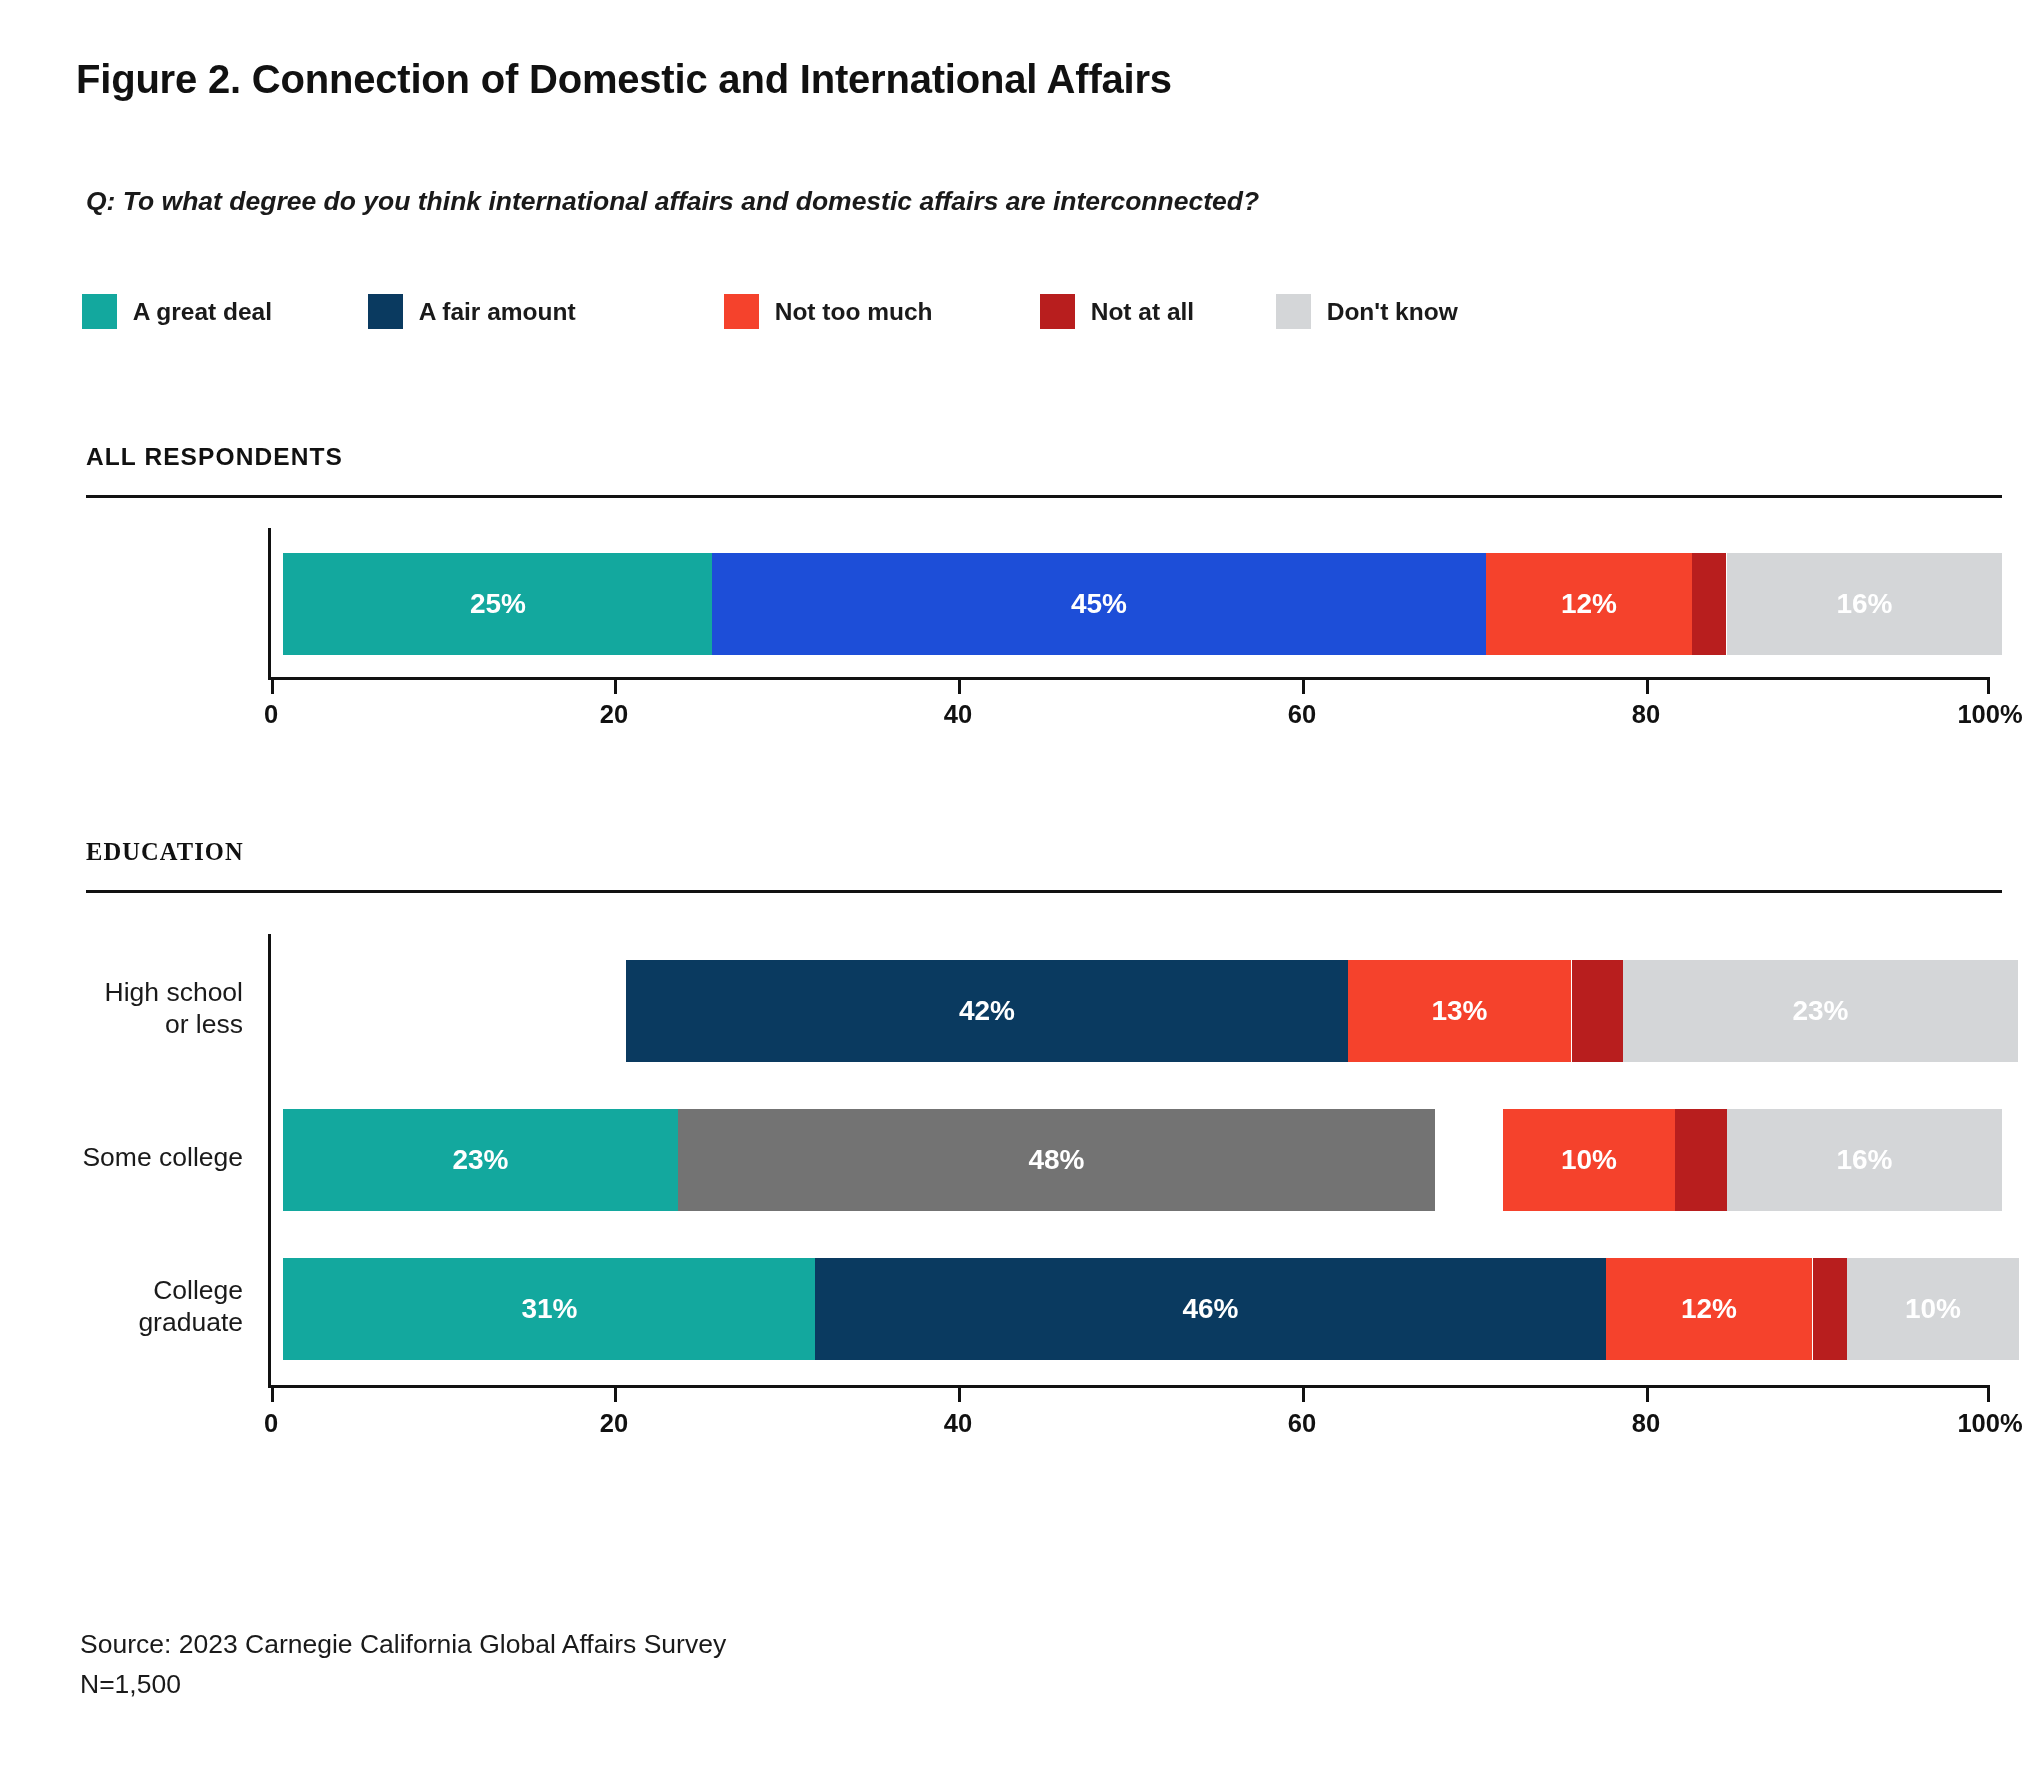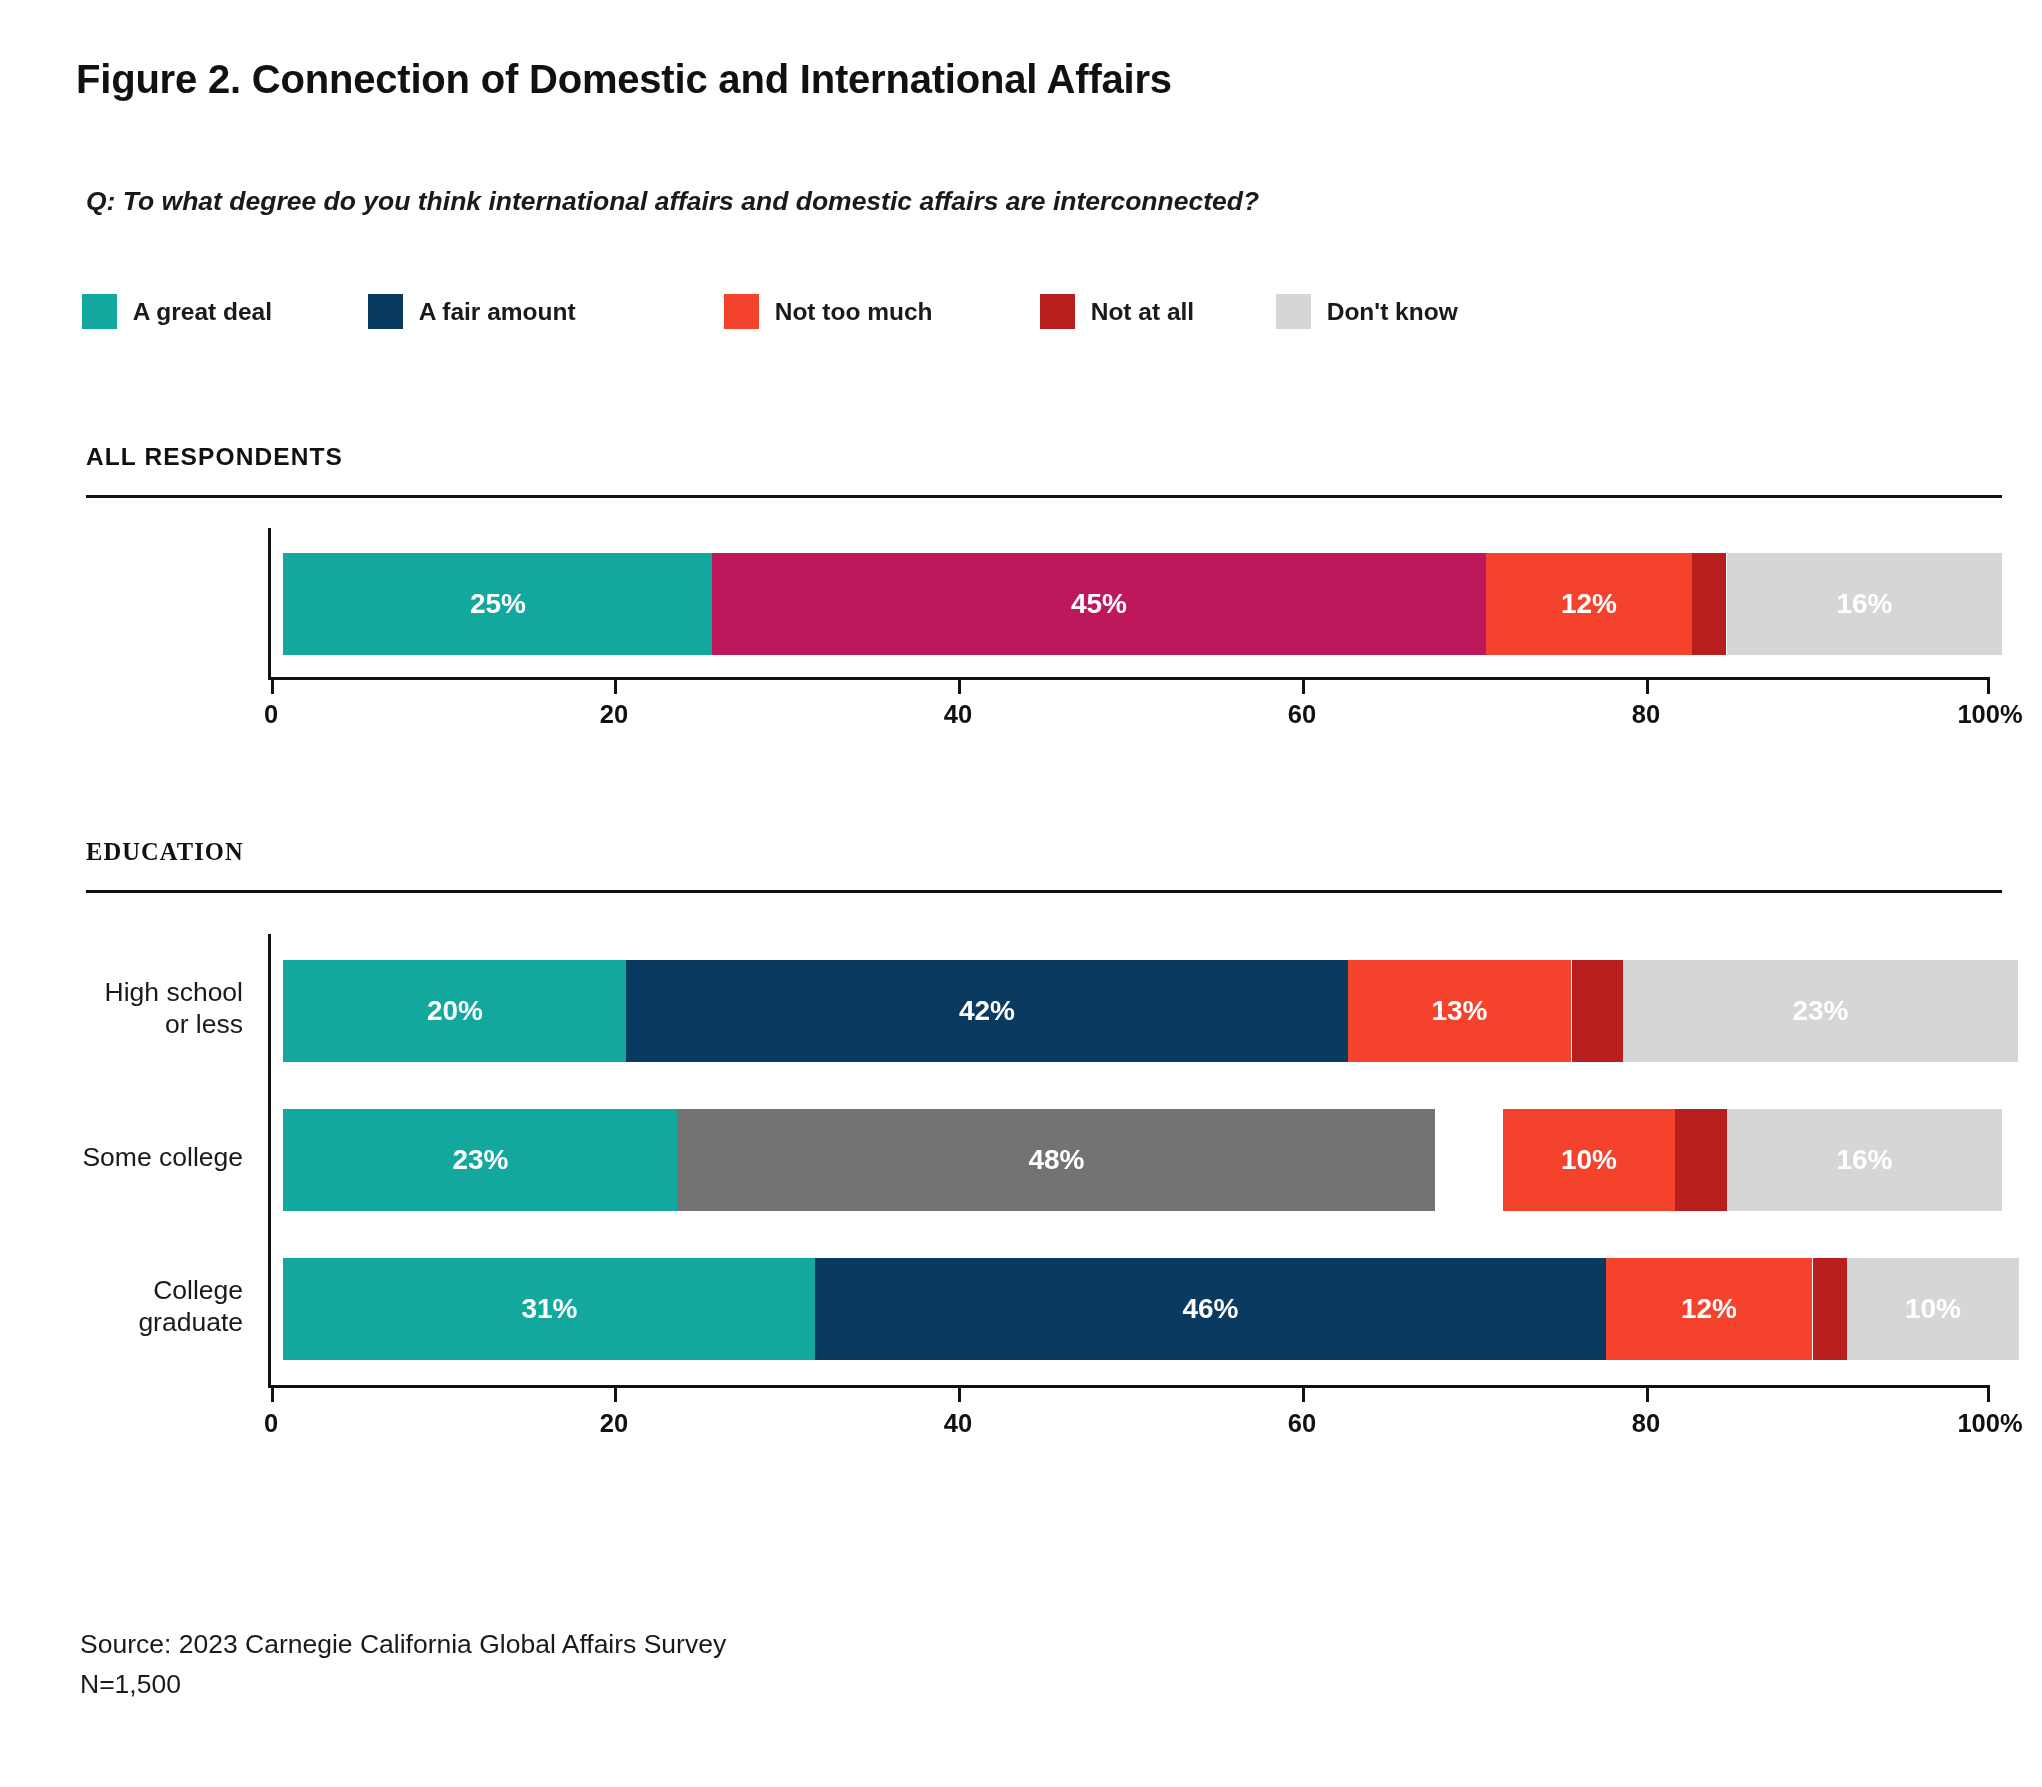--- a/index.html
+++ b/index.html
@@ -200,21 +200,21 @@
       <div class="tick" style="left: 1302px; top: 170px;"></div>
       <div class="tick-label" style="left: 1302px; top: 190px;">60</div>
       <div class="tick" style="left: 1646px; top: 170px;"></div>
       <div class="tick-label" style="left: 1646px; top: 190px;">80</div>
       <div class="tick" style="left: 1987px; top: 170px;"></div>
       <div class="tick-label" style="left: 1990px; top: 190px;">100%</div>
       <div class="bar-row" style="top: 43px; width: 2043px;">
         <div class="seg" style="left: 271px; width: 430px; background: rgb(19, 168, 158);">
           <span class="seg-label">25%</span>
         </div>
-        <div class="seg" style="left: 700px; width: 774px; background: #be185d;">
+        <div class="seg" style="left: 700px; width: 774px; background: #1d4ed8;">
           <span class="seg-label">45%</span>
         </div>
         <div class="seg" style="left: 1474px; width: 206px; background: rgb(245, 66, 44);">
           <span class="seg-label">12%</span>
         </div>
         <div class="seg" style="left: 1680px; width: 34px; background: rgb(184, 30, 30);"></div>
         <div class="seg" style="left: 1715px; width: 275px; background: rgb(212, 214, 216);">
           <span class="seg-label">16%</span>
         </div>
       </div>
@@ -231,23 +231,20 @@
       <div class="tick-label" style="left: 614px; top: 502px;">20</div>
       <div class="tick" style="left: 958px; top: 481px;"></div>
       <div class="tick-label" style="left: 958px; top: 502px;">40</div>
       <div class="tick" style="left: 1302px; top: 481px;"></div>
       <div class="tick-label" style="left: 1302px; top: 502px;">60</div>
       <div class="tick" style="left: 1646px; top: 481px;"></div>
       <div class="tick-label" style="left: 1646px; top: 502px;">80</div>
       <div class="tick" style="left: 1987px; top: 481px;"></div>
       <div class="tick-label" style="left: 1990px; top: 502px;">100%</div>
       <div class="bar-row" style="top: 53px; width: 2043px;">
-        <div class="seg" style="left: 271px; width: 344px; background: rgb(19, 168, 158);">
-          <span class="seg-label">20%</span>
-        </div>
         <div class="seg" style="left: 614px; width: 722px; background: rgb(10, 58, 96);">
           <span class="seg-label">42%</span>
         </div>
         <div class="seg" style="left: 1336px; width: 223px; background: rgb(245, 66, 44);">
           <span class="seg-label">13%</span>
         </div>
         <div class="seg" style="left: 1560px; width: 52px; background: rgb(184, 30, 30);"></div>
         <div class="seg" style="left: 1611px; width: 395px; background: rgb(212, 214, 216);">
           <span class="seg-label">23%</span>
         </div>

